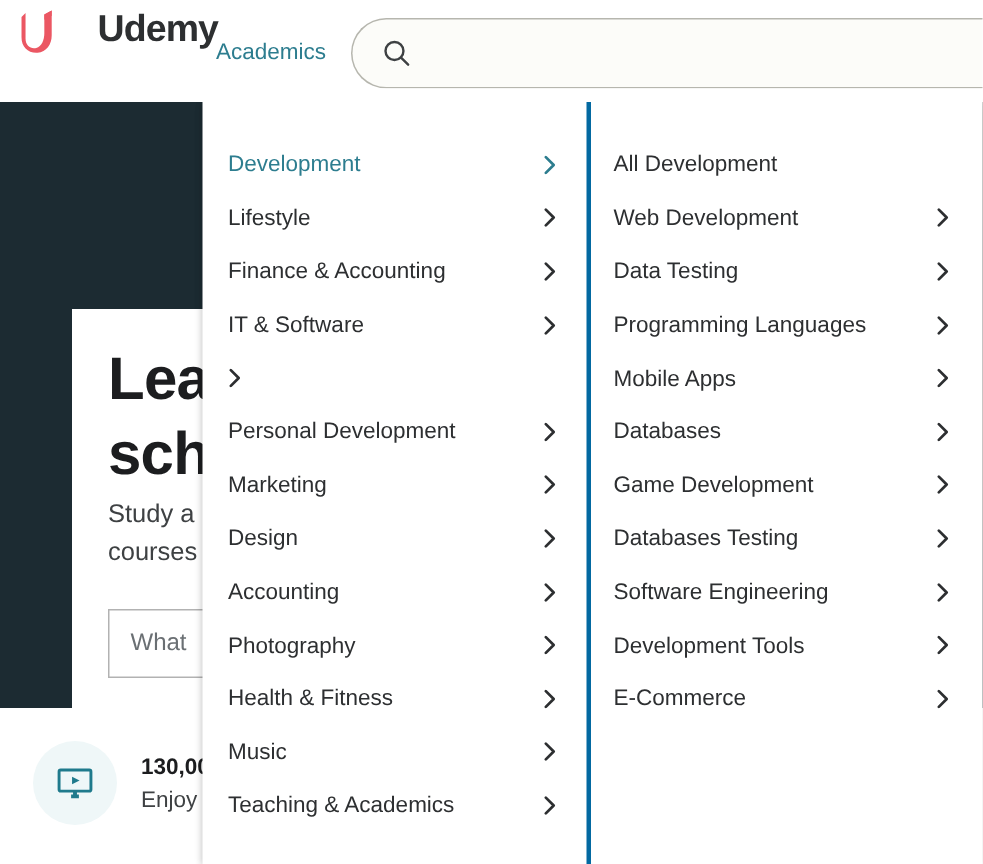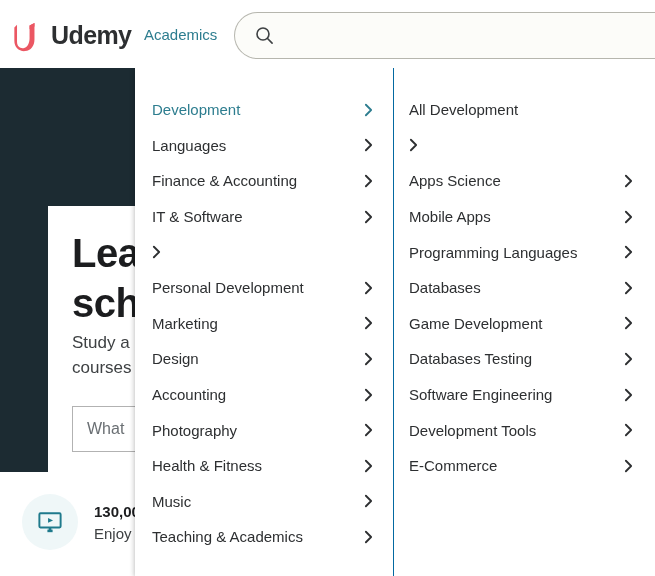--- a/index.html
+++ b/index.html
@@ -66,22 +66,22 @@
   .stat-desc { font-size: 15px; color: #3e4143; white-space: nowrap; }
 
   
   .header {
     position: absolute; left: 0; top: 0; width: 655px; height: 68px;
     background: #ffffff;
     display: flex; align-items: center;
     z-index: 30;
   }
   .logo-wrap {
-    position: absolute; left: 12px; top: 18px;
-    display: flex; align-items: center; gap: 3px;
+    position: absolute; left: 12px; top: 2px;
+    display: flex; align-items: center; gap: 17px;
   }
   .logo-mark { width: 36px; height: 34px; flex: none; }
   .logo-text {
     font-size: 25px; font-weight: bold; color: #2d2f31; letter-spacing: -0.6px;
   }
   .categories-link {
     position: absolute; left: 144px; top: 26px;
     font-size: 15px; color: #2d7d8f; cursor: pointer;
   }
   .searchbar {
@@ -101,21 +101,21 @@
   
   .dropdown {
     position: absolute; left: 135px; top: 68px;
     width: 520px; height: 508px;
     background: #ffffff;
     box-shadow: 0 2px 6px rgba(0,0,0,.18), -1px 0 4px rgba(0,0,0,.10);
     display: flex;
     z-index: 20;
   }
   .col { position: relative; height: 100%; }
-  .col-1 { width: 259px; border-right: 1px solid #0369a1; }
+  .col-1 { width: 259px; border-right: 3px solid #0369a1; }
   .col-2 { width: 261px; }
   .col-inner { padding-top: 24px; }
 
   .menu-item {
     height: 35.6px;
     display: flex; align-items: center;
     padding: 0 20px 0 17px;
     font-size: 15px; color: #2d2f31;
     cursor: pointer; position: relative;
   }
@@ -192,21 +192,21 @@
   <div class="dropdown">
     <div class="col col-1">
       <div class="col-inner" id="col1">
           <div class="menu-item active">
             <span class="lbl">Development</span>
             <svg class="chev" viewBox="0 0 10 16" fill="none" stroke="currentColor" stroke-width="2.1" stroke-linecap="round" stroke-linejoin="round">
               <path d="M2 2 L8 8 L2 14"></path>
             </svg>
           </div>
           <div class="menu-item">
-            <span class="lbl">Languages</span>
+            <span class="lbl">Lifestyle</span>
             <svg class="chev" viewBox="0 0 10 16" fill="none" stroke="currentColor" stroke-width="2.1" stroke-linecap="round" stroke-linejoin="round">
               <path d="M2 2 L8 8 L2 14"></path>
             </svg>
           </div>
           <div class="menu-item">
             <span class="lbl">Finance &amp; Accounting</span>
             <svg class="chev" viewBox="0 0 10 16" fill="none" stroke="currentColor" stroke-width="2.1" stroke-linecap="round" stroke-linejoin="round">
               <path d="M2 2 L8 8 L2 14"></path>
             </svg>
           </div>
@@ -273,43 +273,44 @@
     </div>
     <div class="col col-2">
       <div class="col-inner" id="col2">
           <div class="menu-item">
             <span class="lbl">All Development</span>
             <svg class="chev hidden" viewBox="0 0 10 16" fill="none" stroke="currentColor" stroke-width="2.1" stroke-linecap="round" stroke-linejoin="round">
               <path d="M2 2 L8 8 L2 14"></path>
             </svg>
           </div>
           <div class="menu-item">
-            <svg class="chev" viewBox="0 0 10 16" fill="none" stroke="currentColor" stroke-width="2.1" stroke-linecap="round" stroke-linejoin="round">
-              <path d="M2 2 L8 8 L2 14"></path>
-            </svg>
-          </div>
-          <div class="menu-item">
-            <span class="lbl">Apps Science</span>
+            <span class="lbl">Web Development</span>
+            <svg class="chev" viewBox="0 0 10 16" fill="none" stroke="currentColor" stroke-width="2.1" stroke-linecap="round" stroke-linejoin="round">
+              <path d="M2 2 L8 8 L2 14"></path>
+            </svg>
+          </div>
+          <div class="menu-item">
+            <span class="lbl">Data Testing</span>
+            <svg class="chev" viewBox="0 0 10 16" fill="none" stroke="currentColor" stroke-width="2.1" stroke-linecap="round" stroke-linejoin="round">
+              <path d="M2 2 L8 8 L2 14"></path>
+            </svg>
+          </div>
+          <div class="menu-item">
+            <span class="lbl">Programming Languages</span>
             <svg class="chev" viewBox="0 0 10 16" fill="none" stroke="currentColor" stroke-width="2.1" stroke-linecap="round" stroke-linejoin="round">
               <path d="M2 2 L8 8 L2 14"></path>
             </svg>
           </div>
           <div class="menu-item">
             <span class="lbl">Mobile Apps</span>
             <svg class="chev" viewBox="0 0 10 16" fill="none" stroke="currentColor" stroke-width="2.1" stroke-linecap="round" stroke-linejoin="round">
               <path d="M2 2 L8 8 L2 14"></path>
             </svg>
           </div>
           <div class="menu-item">
-            <span class="lbl">Programming Languages</span>
-            <svg class="chev" viewBox="0 0 10 16" fill="none" stroke="currentColor" stroke-width="2.1" stroke-linecap="round" stroke-linejoin="round">
-              <path d="M2 2 L8 8 L2 14"></path>
-            </svg>
-          </div>
-          <div class="menu-item">
             <span class="lbl">Databases</span>
             <svg class="chev" viewBox="0 0 10 16" fill="none" stroke="currentColor" stroke-width="2.1" stroke-linecap="round" stroke-linejoin="round">
               <path d="M2 2 L8 8 L2 14"></path>
             </svg>
           </div>
           <div class="menu-item">
             <span class="lbl">Game Development</span>
             <svg class="chev" viewBox="0 0 10 16" fill="none" stroke="currentColor" stroke-width="2.1" stroke-linecap="round" stroke-linejoin="round">
               <path d="M2 2 L8 8 L2 14"></path>
             </svg>

